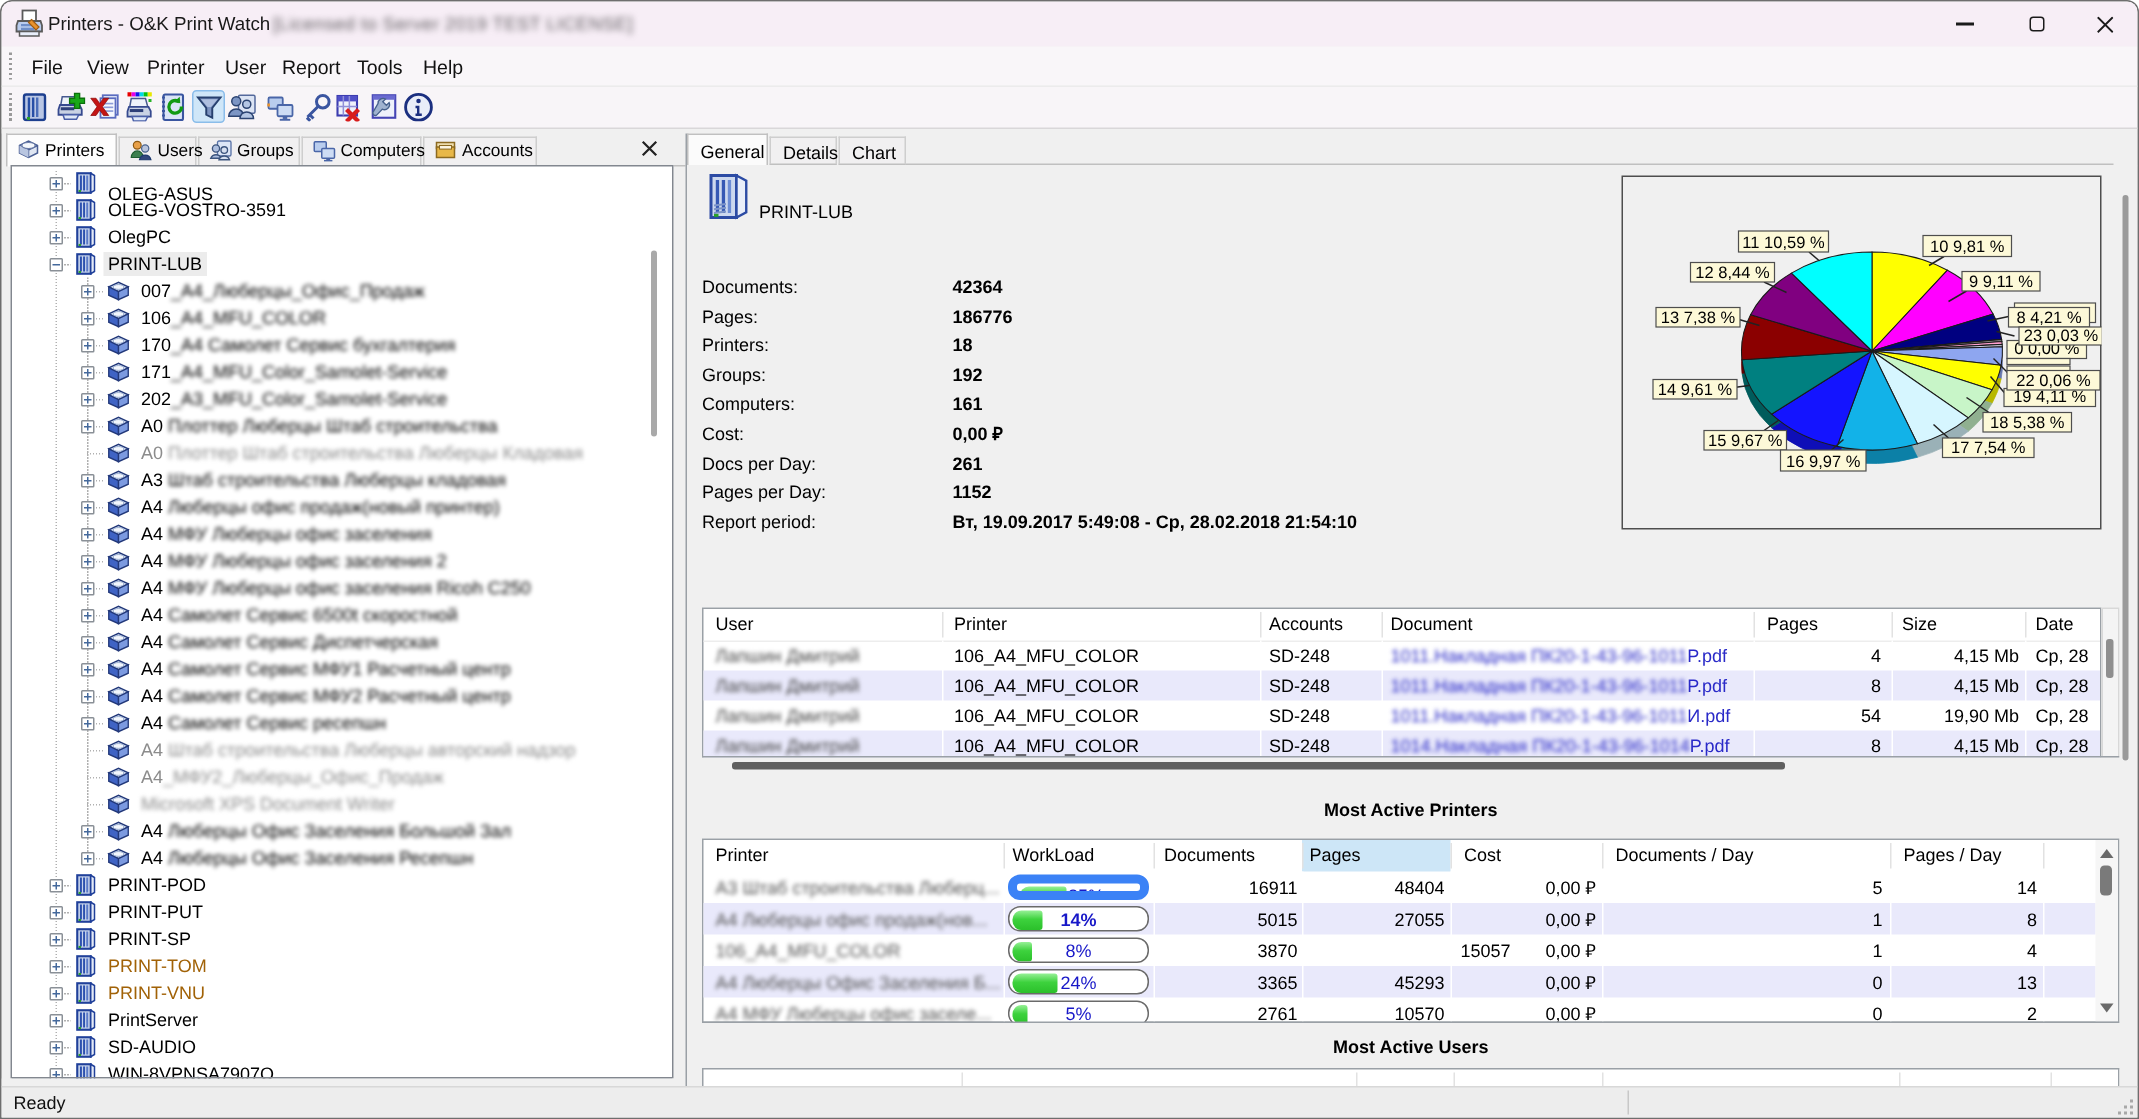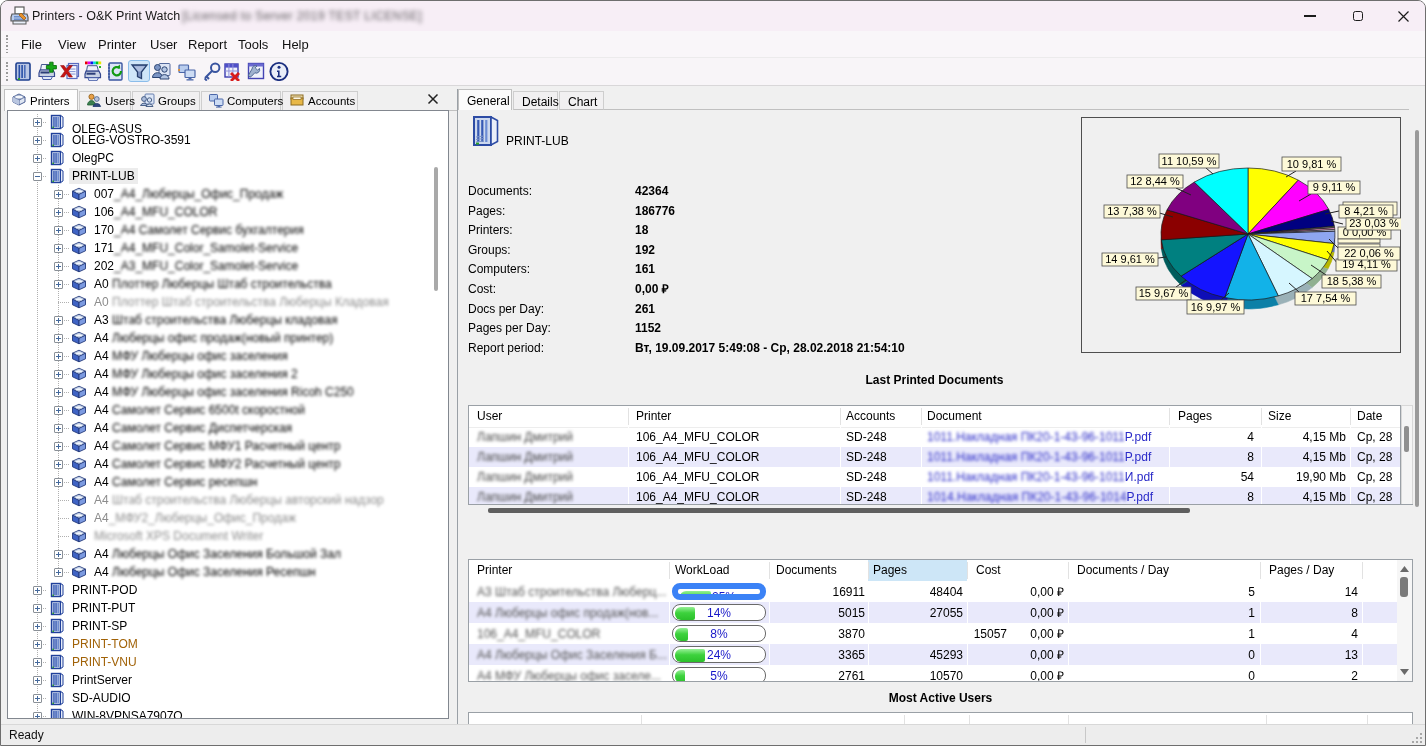--- a/index.html
+++ b/index.html
@@ -669,21 +669,21 @@
       <text x="283.5" y="119" font-size="11" text-anchor="middle" fill="#000" font-family="Liberation Sans">0 0,00 %</text>
       <rect x="265" y="101" width="56" height="12" fill="#fdf9d8" stroke="#4e4e4e" stroke-width="0.8"></rect>
       <text x="293.0" y="110" font-size="11" text-anchor="middle" fill="#000" font-family="Liberation Sans">23 0,03 %</text>
       <rect x="257" y="122" width="42" height="4" fill="#fdf9d8" stroke="#4e4e4e" stroke-width="0.8"></rect>
       <rect x="257" y="127" width="42" height="4" fill="#fdf9d8" stroke="#4e4e4e" stroke-width="0.8"></rect>
       <rect x="255" y="142" width="61" height="12" fill="#fdf9d8" stroke="#4e4e4e" stroke-width="0.8"></rect>
       <text x="285.5" y="151" font-size="11" text-anchor="middle" fill="#000" font-family="Liberation Sans">19 4,11 %</text>
       <rect x="257" y="130" width="62" height="13" fill="#fdf9d8" stroke="#4e4e4e" stroke-width="0.8"></rect>
       <text x="288.0" y="140" font-size="11" text-anchor="middle" fill="#000" font-family="Liberation Sans">22 0,06 %</text>
     </svg>
-<div class="ab" style="left:467px;top:372px;width:933px;text-align:center;font-size:12px;font-weight:bold;">Last Printed Documents</div>
+<div class="ab" style="left:467px;top:532px;width:945px;text-align:center;font-size:12px;font-weight:bold;">Most Active Printers</div>
 <div class="ab" style="left:467px;top:690px;width:945px;text-align:center;font-size:12px;font-weight:bold;">Most Active Users</div>
 <div class="ab" style="left:467px;top:404px;width:933px;height:100px;background:#fff;border:1px solid #9aa0a6;overflow:hidden;"></div>
 <div class="ab nw t12" style="left:476px;top:408px;">User</div>
 <div class="ab nw t12" style="left:635px;top:408px;">Printer</div>
 <div class="ab nw t12" style="left:845px;top:408px;">Accounts</div>
 <div class="ab nw t12" style="left:926px;top:408px;">Document</div>
 <div class="ab nw t12" style="left:1177px;top:408px;">Pages</div>
 <div class="ab nw t12" style="left:1267px;top:408px;">Size</div>
 <div class="ab nw t12" style="left:1356px;top:408px;">Date</div>
 <div class="ab" style="left:627px;top:407px;width:1px;height:17px;background:#e2e2e2;"></div>
@@ -757,21 +757,21 @@
     </div>
 <div class="ab nw t12" style="left:724px;top:584px;width:140px;text-align:right;">16911</div>
 <div class="ab nw t12" style="left:822px;top:584px;width:140px;text-align:right;">48404</div>
 <div class="ab nw t12" style="left:923px;top:584px;width:140px;text-align:right;">0,00 ₽</div>
 <div class="ab nw t12" style="left:1114px;top:584px;width:140px;text-align:right;">5</div>
 <div class="ab nw t12" style="left:1217px;top:584px;width:140px;text-align:right;">14</div>
 <div class="ab" style="left:468px;top:601px;width:928px;height:21px;background:#e9e9fb;"></div>
 <div class="ab nw blur" style="left:476px;top:605px;font-size:12px;line-height:14px;color:#555;">А4 Люберцы офис продаж(нов...</div>
 <div class="ab" style="left:671px;top:603px;width:94px;height:17px;background:#fff;border:1px solid #6a6a6a;border-radius:8px;overflow:hidden;">
       <div style="position:absolute;left:2px;top:2px;width:20px;height:13px;background:linear-gradient(#96f096,#3dd23d 45%,#2bc02b);border-radius:6px 2px 2px 6px;"></div>
-      <div style="position:absolute;left:0;top:1px;width:92px;text-align:center;font-size:12px;line-height:14px;color:#1818c8;">14%</div>
+      <div style="position:absolute;left:0;top:1px;width:92px;text-align:center;font-size:12px;line-height:14px;color:#1818c8;font-weight:bold;">14%</div>
     </div>
 <div class="ab nw t12" style="left:724px;top:605px;width:140px;text-align:right;">5015</div>
 <div class="ab nw t12" style="left:822px;top:605px;width:140px;text-align:right;">27055</div>
 <div class="ab nw t12" style="left:923px;top:605px;width:140px;text-align:right;">0,00 ₽</div>
 <div class="ab nw t12" style="left:1114px;top:605px;width:140px;text-align:right;">1</div>
 <div class="ab nw t12" style="left:1217px;top:605px;width:140px;text-align:right;">8</div>
 <div class="ab nw blur" style="left:476px;top:626px;font-size:12px;line-height:14px;color:#555;">106_A4_MFU_COLOR</div>
 <div class="ab" style="left:671px;top:624px;width:94px;height:17px;background:#fff;border:1px solid #6a6a6a;border-radius:8px;overflow:hidden;">
       <div style="position:absolute;left:2px;top:2px;width:13px;height:13px;background:linear-gradient(#96f096,#3dd23d 45%,#2bc02b);border-radius:6px 2px 2px 6px;"></div>
       <div style="position:absolute;left:0;top:1px;width:92px;text-align:center;font-size:12px;line-height:14px;color:#1818c8;">8%</div>

